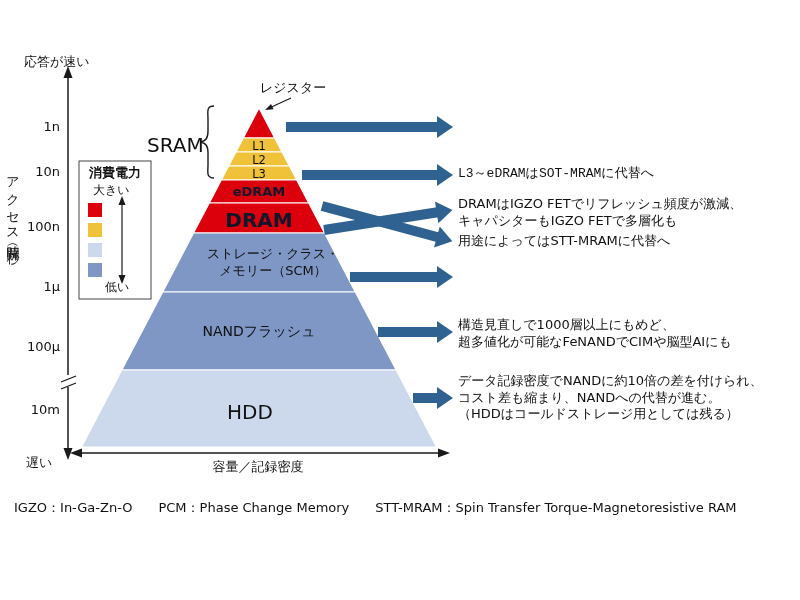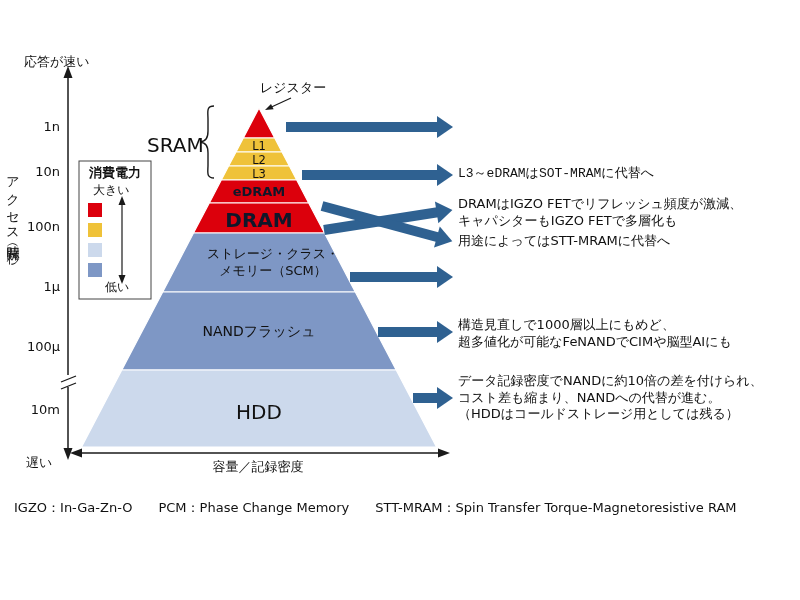--- a/index.html
+++ b/index.html
@@ -127,21 +127,21 @@
   <div class="t" style="left:260px; top:80px;">レジスター</div>
   <div class="t r f15" style="left:147px; top:133px; width:50px;">SRAM</div>
   <div class="t c f11" style="left:229px; top:139px; width:60px;">L1</div>
   <div class="t c f11" style="left:229px; top:153px; width:60px;">L2</div>
   <div class="t c f11" style="left:229px; top:167px; width:60px;">L3</div>
   <div class="t c w" style="left:209px; top:184px; width:100px;">eDRAM</div>
   <div class="t c w f15" style="left:209px; top:208px; width:100px;">DRAM</div>
   <div class="t c" style="left:193px; top:246px; width:160px;">ストレージ・クラス・
 メモリー（SCM）</div>
   <div class="t c f14" style="left:184px; top:323px; width:150px;">NANDフラッシュ</div>
-  <div class="t c f15" style="left:209px; top:400px; width:100px;">HDD</div>
+  <div class="t c f15" style="left:200px; top:400px; width:100px;">HDD</div>
 
   <div class="t" style="left:458px; top:166px; width:338px;font-family:Liberation Mono, monospace;">L3～eDRAMはSOT-MRAMに代替へ</div>
   <div class="t" style="left:458px; top:196px; width:338px;">DRAMはIGZO FETでリフレッシュ頻度が激減、
 キャパシターもIGZO FETで多層化も</div>
   <div class="t" style="left:458px; top:233px; width:338px;">用途によってはSTT-MRAMに代替へ</div>
   <div class="t" style="left:458px; top:317px; width:338px;">構造見直しで1000層以上にもめど、
 超多値化が可能なFeNANDでCIMや脳型AIにも</div>
   <div class="t" style="left:458px; top:373px; width:338px;">データ記録密度でNANDに約10倍の差を付けられ、
 コスト差も縮まり、NANDへの代替が進む。
 （HDDはコールドストレージ用としては残る）</div>

